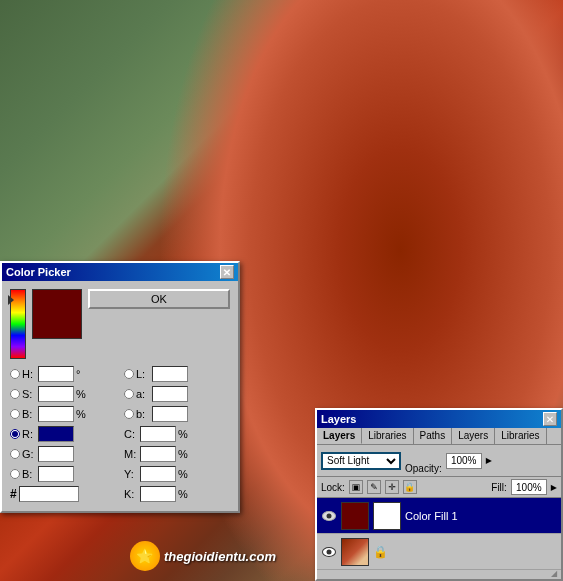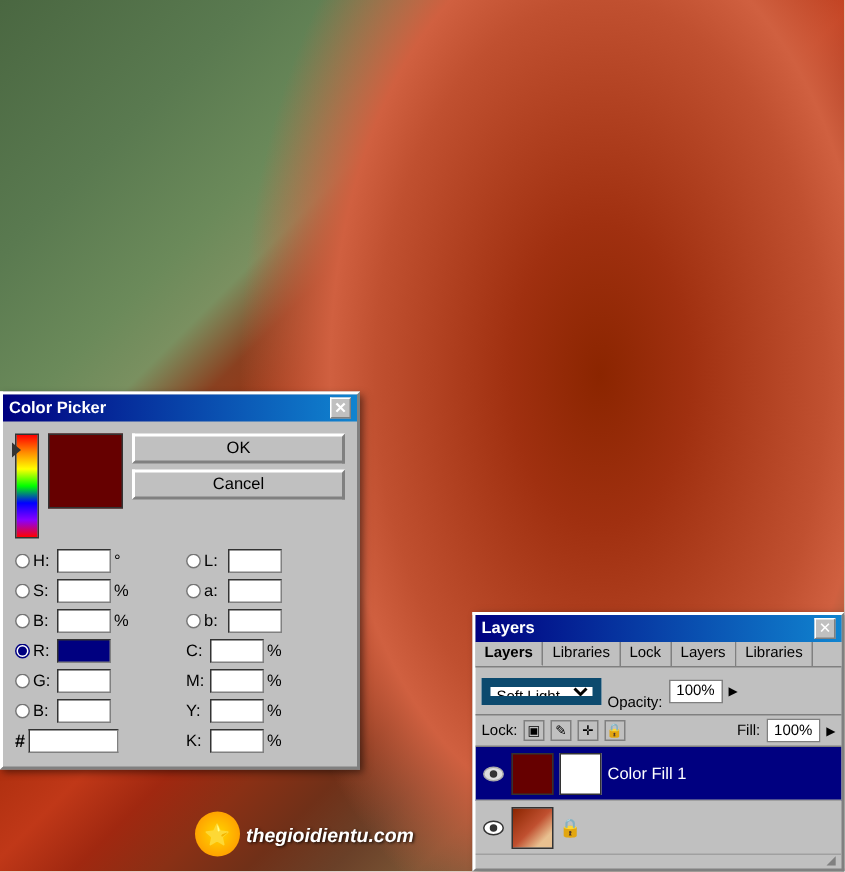--- a/index.html
+++ b/index.html
@@ -130,21 +130,21 @@
       width: 0;
       height: 0;
       border-top: 5px solid transparent;
       border-bottom: 5px solid transparent;
       border-left: 6px solid #333;
     }
 
     
     #buttons-area {
       display: flex;
-      flex-direction: column;
+      flex-direction: row;
       gap: 4px;
       flex: 1;
     }
 
     .dialog-btn {
       background: #c0c0c0;
       border: 2px solid;
       border-top-color: #ffffff;
       border-left-color: #ffffff;
       border-right-color: #808080;
@@ -281,21 +281,21 @@
       align-items: center;
       padding: 2px 4px;
       gap: 4px;
       border-bottom: 1px solid #808080;
     }
 
     #blend-mode-select {
       width: 80px;
       height: 18px;
       font-size: 10px;
-      border: 6px solid #0c4a6e;
+      border: 2px solid #0c4a6e;
       background: white;
     }
 
     #opacity-label {
       font-size: 10px;
       margin-top: 16px;
     }
 
     #opacity-input {
       width: 36px;
@@ -483,21 +483,20 @@
       <div id="spectrum-bar">
         <div id="spectrum-indicator"></div>
       </div>
 
       <div id="color-swatch-container">
         <div id="color-swatch"></div>
       </div>
 
       <div id="buttons-area">
         <button class="dialog-btn">OK</button>
-        <button class="dialog-btn">Cancel</button>
       </div>
     </div>
 
     <div id="fields-area">
 
       <div class="field-row">
         <input type="radio" class="field-radio" name="colormodel" style="">
         <span class="field-label">H:</span>
         <input type="text" class="field-input" style="">
         <span class="field-unit">°</span>
@@ -583,21 +582,21 @@
   <div id="layers-titlebar">
     <div id="layers-title-group" style="display:flex; gap:2px; align-items:center;">
       <span style="font-size:11px; font-weight:bold; color:white;">Layers</span>
     </div>
     <div id="layers-close-btn">✕</div>
   </div>
 
   <div id="layers-tabs">
     <div class="layers-tab active">Layers</div>
     <div class="layers-tab">Libraries</div>
-    <div class="layers-tab">Lock</div>
+    <div class="layers-tab">Paths</div>
     <div class="layers-tab">Layers</div>
     <div class="layers-tab">Libraries</div>
   </div>
 
   <div id="layers-controls">
     <select id="blend-mode-select">
       <option>Soft Light</option>
     </select>
     <span id="opacity-label">Opacity:</span>
     <input type="text" id="opacity-input" value="100%" style="">

